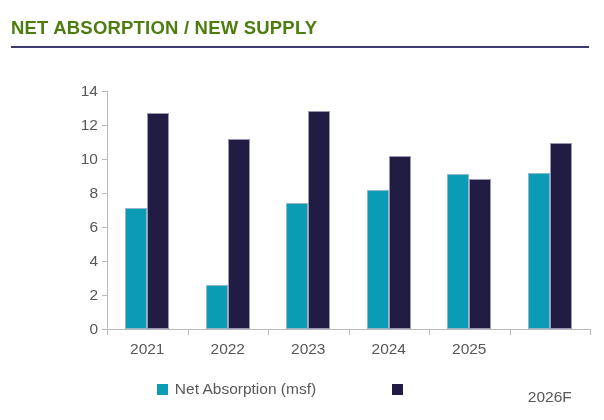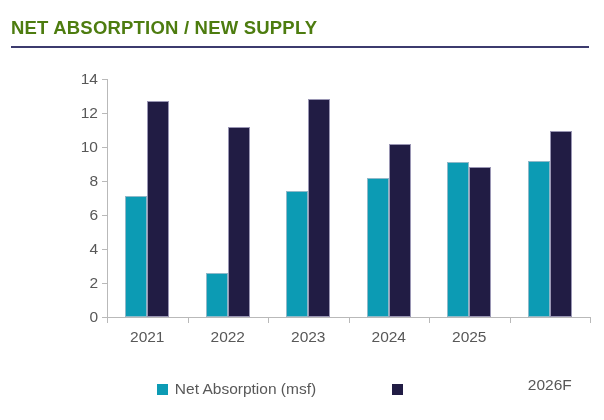--- a/index.html
+++ b/index.html
@@ -38,21 +38,21 @@
     margin-top: 7px;
     height: 2px;
     background: #3c3b6e;
     width: 578px;
   }
 
   
   .chart {
     position: absolute;
     left: 0;
-    top: 60px;
+    top: 72px;
     width: 604px;
     height: 348px;
   }
 
   
   .plot {
     position: absolute;
     left: 107px;
     top: 19px;   
     width: 483px;

